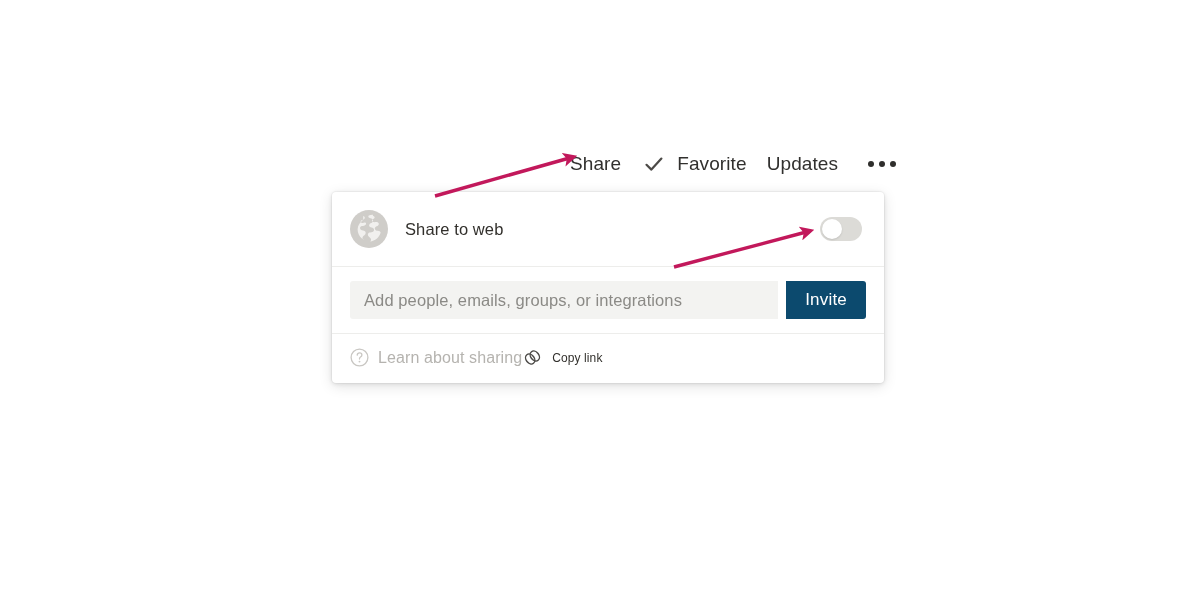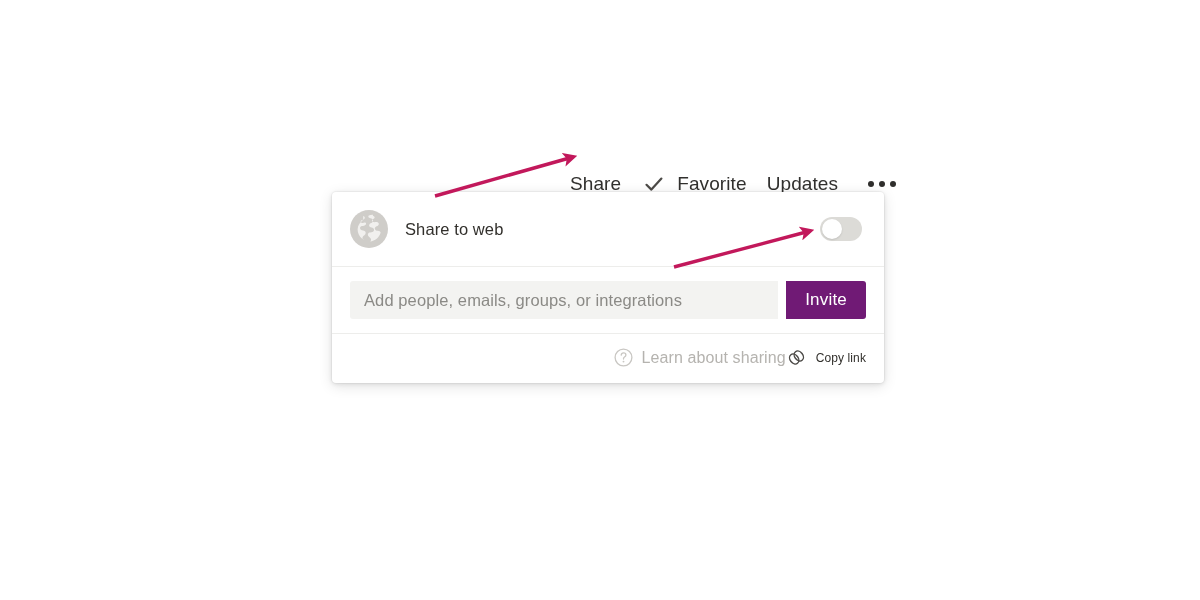--- a/index.html
+++ b/index.html
@@ -26,21 +26,20 @@
 
   
   #topbar {
     position: absolute;
     left: 570px;
     top: 149px;
     height: 30px;
     display: flex;
     align-items: center;
     gap: 0px;
-    margin-top: 20px;
   }
   .menu-item {
     font-size: 19px;
     color: #31302e;
     letter-spacing: 0.1px;
     padding: 0 10px;
     white-space: nowrap;
     line-height: 30px;
     cursor: pointer;
   }
@@ -185,21 +184,21 @@
     font-size: 17px;
     letter-spacing: 0.2px;
     padding: 0 19px;
     cursor: pointer;
   }
 
   
   #row-footer {
     display: flex;
     align-items: center;
-    justify-content: flex-end;
+    justify-content: flex-start;
     padding: 13px 18px 15px 18px;
   }
   .footer-left,
   .footer-right {
     display: flex;
     align-items: center;
     cursor: pointer;
   }
   .help-icon { width: 19px; height: 19px; margin-right: 9px; display:block; }
   .link-icon { width: 21px; height: 21px; margin-right: 9px; display:block; }
@@ -264,21 +263,21 @@
       </div>
 
       <div id="web-toggle" style="background: rgb(220, 219, 215);">
         <span class="knob" style="background: rgb(255, 255, 255);"></span>
       </div>
     </div>
 
     <div id="row-invite">
       <div id="invite-wrap">
         <input id="people-input" type="text" placeholder="Add people, emails, groups, or integrations" style="background: rgb(243, 243, 241);">
-        <button id="invite-button" style="background: #701a75;">Invite</button>
+        <button id="invite-button" style="background: #0c4a6e;">Invite</button>
       </div>
     </div>
 
     <div id="row-footer">
 
       <div class="footer-left">
         <svg class="help-icon" viewBox="0 0 19 19" aria-hidden="true">
           <circle cx="9.5" cy="9.5" r="8.4" fill="none" stroke="#c9c7c3" stroke-width="1.3"></circle>
           <path d="M7.2 7.1c.1-1.3 1.1-2.2 2.4-2.2 1.3 0 2.3 .8 2.3 2 0 1.1 -.6 1.6 -1.4 2.1 -.7 .5 -1 .9 -1 1.7v.4" fill="none" stroke="#c9c7c3" stroke-width="1.3" stroke-linecap="round"></path>
           <circle cx="9.5" cy="13.6" r="0.95" fill="#c9c7c3"></circle>

